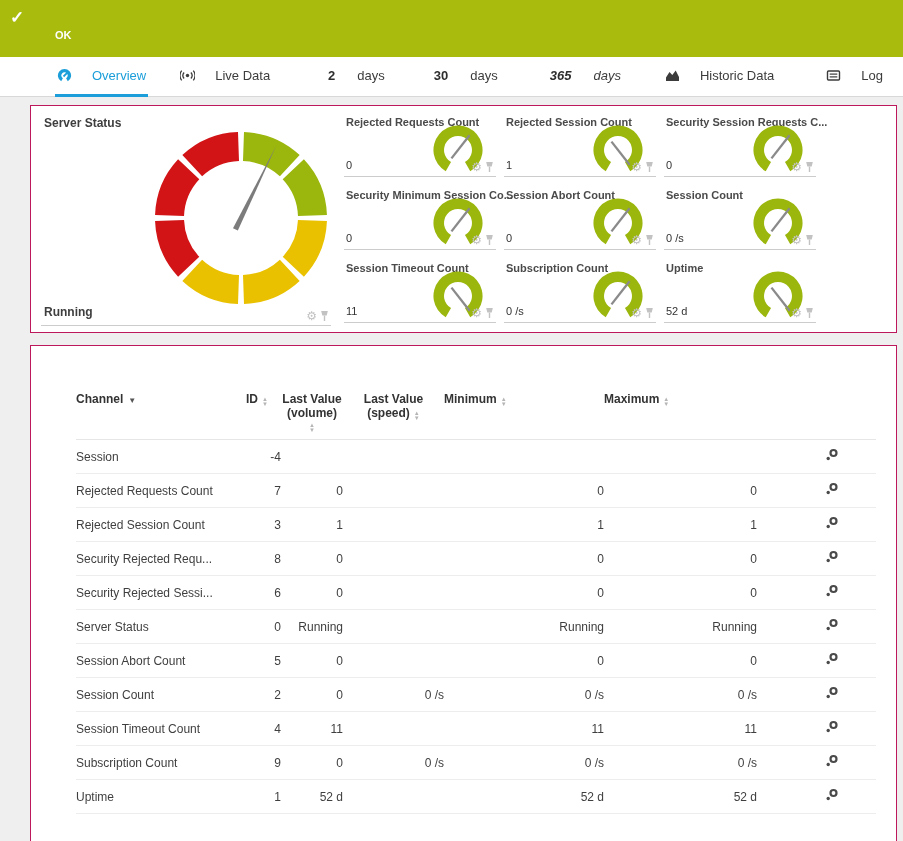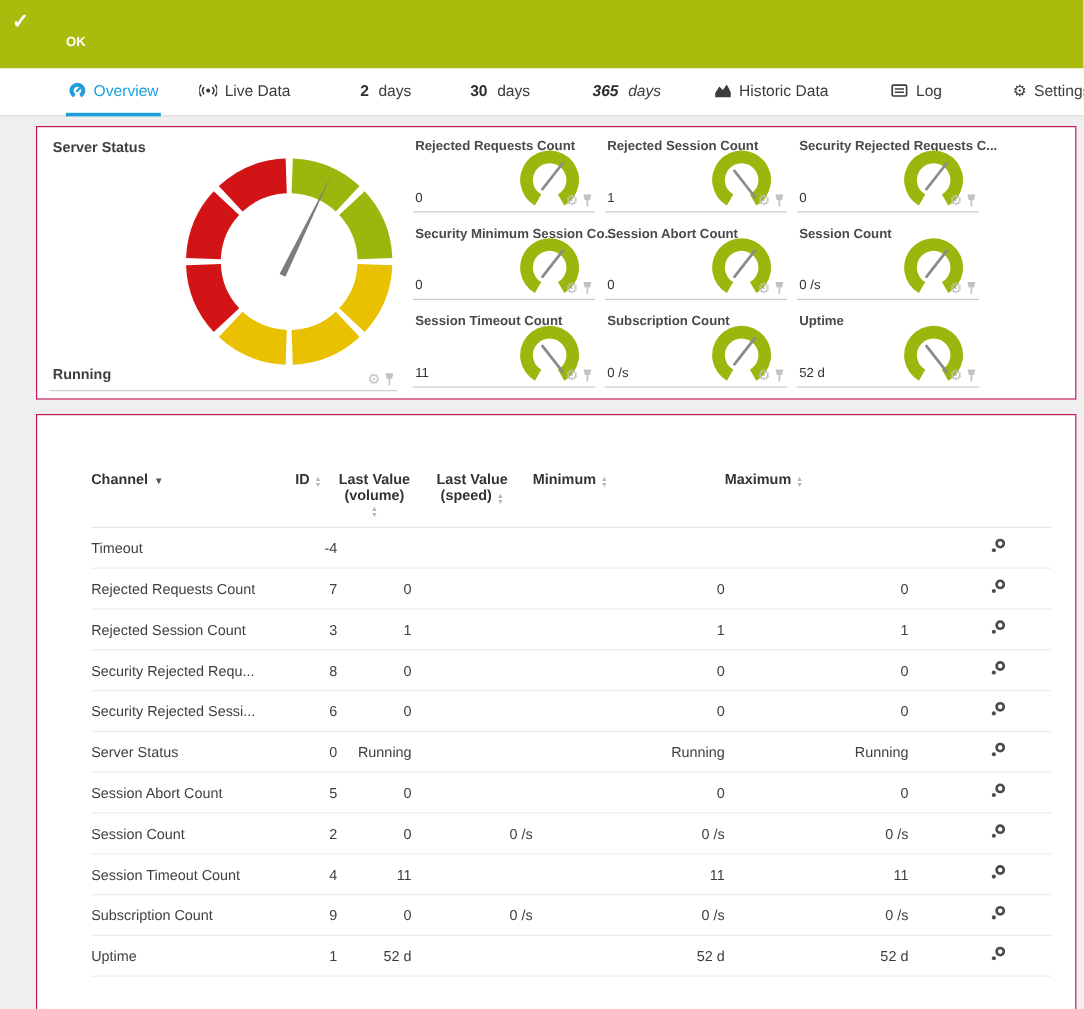--- a/index.html
+++ b/index.html
@@ -11,21 +11,21 @@
   .hdr-check{position:absolute;left:10px;top:7px;font-size:17px;font-weight:bold;}
   .hdr-line{position:absolute;left:33px;top:7px;font-size:17px;white-space:nowrap;}
   .hdr-sensor{font-style:italic;font-weight:400;margin-right:10px;}
   .hdr-title{font-weight:700;}
   .hdr-flag{font-size:13px;margin-left:8px;position:relative;top:-4px;}
   .hdr-stars{font-size:13px;letter-spacing:1px;margin-left:8px;position:relative;top:-3px;}
   .hdr-status{position:absolute;left:55px;top:29px;font-size:11px;font-weight:700;}
 
   
   #tabbar{position:absolute;left:0;top:57px;width:903px;height:40px;background:#fff;border-bottom:1px solid #d8d8d8;box-sizing:border-box;white-space:nowrap;}
-  .tab{display:inline-flex;align-items:center;gap:6px;height:37px;padding:0 2px;font-size:13px;color:#3c3c3c;cursor:pointer;vertical-align:top;border-bottom:3px solid transparent;}
+  .tab{display:inline-flex;align-items:center;gap:20px;height:37px;padding:0 2px;font-size:13px;color:#3c3c3c;cursor:pointer;vertical-align:top;border-bottom:3px solid transparent;}
   .tab.active{color:var(--tab_blue);border-bottom-color:var(--tab_blue);}
   .tab .tab-num{font-weight:700;color:#2e2e2e;margin-right:2px;}
   .tab .glyph{font-size:13px;line-height:13px;}
   .tab svg{display:block;}
 
   
   .card{position:absolute;background:#fff;border:1px solid #be185d;box-sizing:border-box;}
   #gauge-card{left:30px;top:105px;width:867px;height:228px;}
   #table-card{left:30px;top:345px;width:867px;height:520px;}
 
@@ -164,21 +164,21 @@
             <span class="tile-icons">
               <span class="glyph">⚙</span>
               <svg width="9" height="12" viewBox="0 0 9 12">
                 <path d="M1.2,1 h6.6 l-1.1,4.6 h-4.4 Z" fill="currentColor"></path>
                 <line x1="4.5" y1="5.6" x2="4.5" y2="11" stroke="currentColor" stroke-width="1.4"></line>
               </svg>
             </span>
           </div>
         </div>
         <div class="tile">
-          <div class="tile-label">Security Rejected Requests C...</div>
+          <div class="tile-label">Security Session Requests C...</div>
           <svg width="52" height="52" viewBox="-27 -27 54 54" class="mini">
             <path d="M-12.75,22.08 A25.5,25.5 0 1 1 12.75,22.08 L7.25,12.56 A14.5,14.5 0 1 0 -7.25,12.56 Z" fill="#9bb70d"></path>
             <line x1="-6.772276228582236" y1="8.668118289673945" x2="12.005398768850334" y2="-15.36620969533108" stroke="#8a8a8a" stroke-width="2.4"></line>
           </svg>
           <div class="tile-bottom">
             <span class="tile-value">0</span>
             <span class="tile-icons">
               <span class="glyph">⚙</span>
               <svg width="9" height="12" viewBox="0 0 9 12">
                 <path d="M1.2,1 h6.6 l-1.1,4.6 h-4.4 Z" fill="currentColor"></path>
@@ -313,21 +313,21 @@
               <span>▼</span>
             </span></div>
         <div class="th-right"><span>Maximum</span><span class="sort">
               <span>▲</span>
               <span>▼</span>
             </span></div>
         <div></div>
       </div>
       <div id="t-body">
           <div class="t-grid t-row">
-            <div>Timeout</div>
+            <div>Session</div>
             <div class="td-right">-4</div>
             <div class="td-right"></div>
             <div class="td-right"></div>
             <div class="td-right"></div>
             <div class="td-right"></div>
             <div class="td-icon"><svg width="15" height="14" viewBox="0 0 15 14">
                 <circle cx="9.5" cy="5" r="3" fill="none" stroke="#4a4a4a" stroke-width="2.2"></circle>
                 <circle cx="4.2" cy="10.5" r="1.7" fill="#4a4a4a"></circle>
               </svg></div>
           </div>

